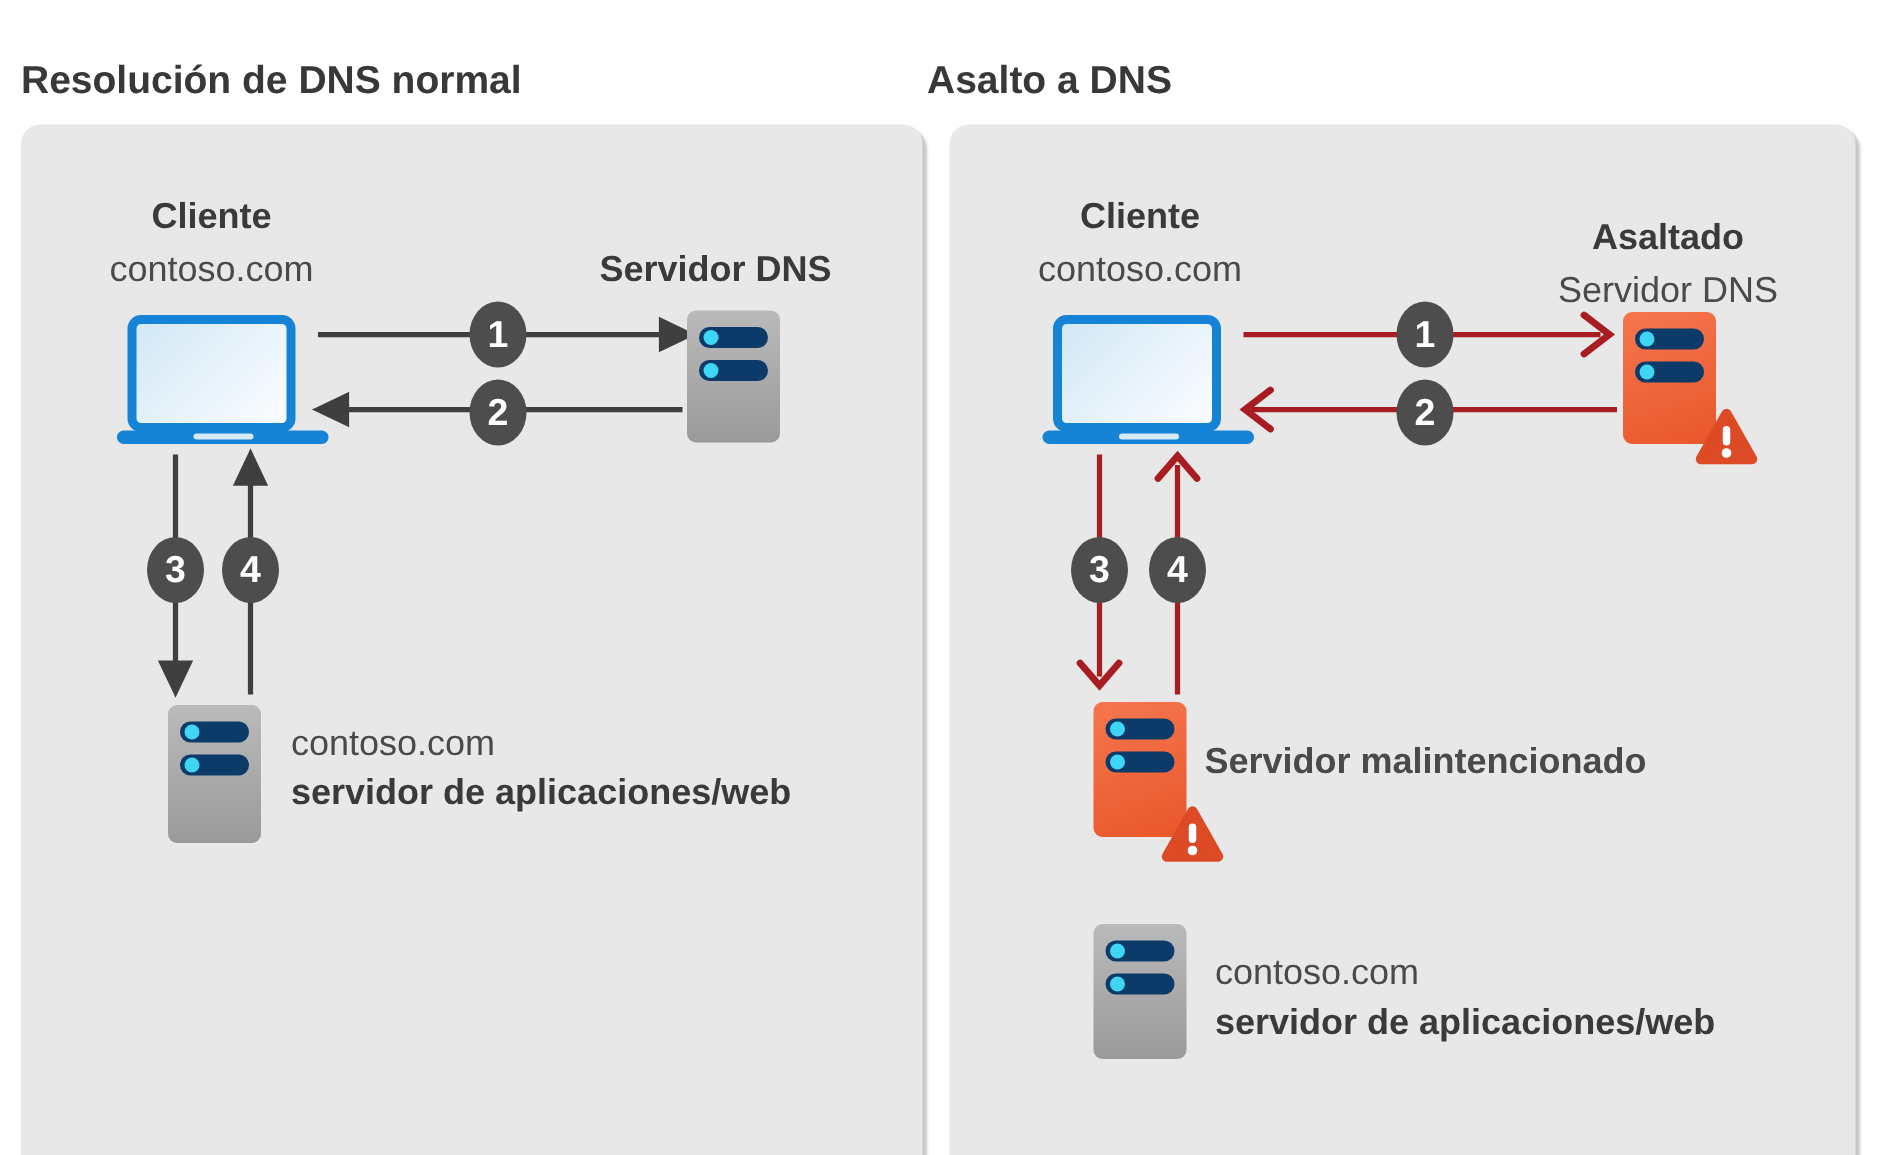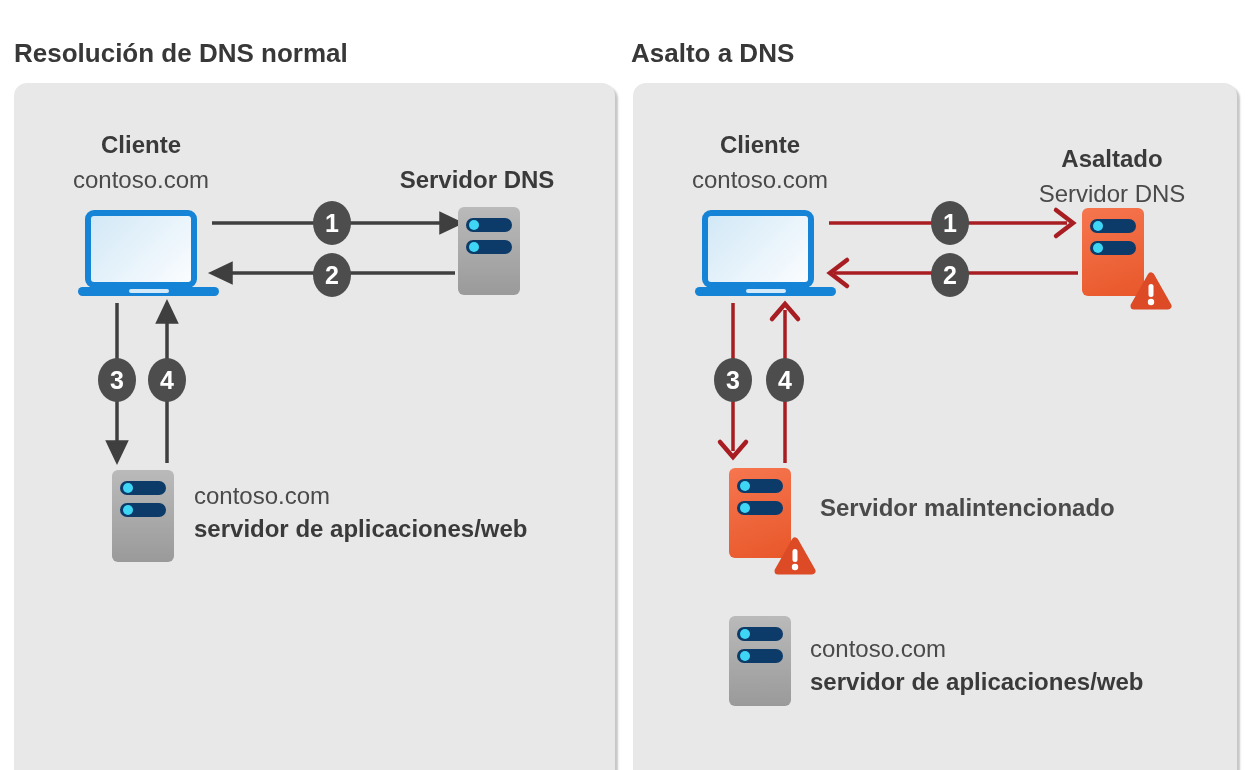--- a/index.html
+++ b/index.html
@@ -33,21 +33,21 @@
   .slot:first-child{margin-top:11px;}
   .dot{position:absolute;left:3px;top:2px;width:10px;height:10px;border-radius:50%;background:#3fd5f5;}
   .warn{position:absolute;}
 </style>
 </head>
 <body>
 
 <div class="page">
 
   <div class="title" style="left:14px;width:601px;">Resolución de DNS normal</div>
-  <div class="title" style="left:631px;width:604px;">Asalto a DNS</div>
+  <div class="title" style="left:618px;width:604px;">Asalto a DNS</div>
 
   <section class="panel" style="left:14px;width:601px;">
 
     <svg class="arrows" width="601" height="657" viewBox="0 0 601 657">
       <g stroke="#3f3f3f" stroke-width="3.5" fill="#3f3f3f">
         <g>
           <line x1="198" y1="140" x2="429" y2="140"></line>
           <polygon points="446,140 427,131 427,149"></polygon>
         </g>
         <g>
@@ -174,21 +174,21 @@
       <div class="slot">
           <span class="dot"></span>
         </div>
     </div>
     <svg class="warn" style="left:140px;top:453px;" width="44" height="42" viewBox="0 0 44 42">
       <polygon points="22,5 39,35 5,35" fill="#dc4b26" stroke="#dc4b26" stroke-width="7" stroke-linejoin="round"></polygon>
       <rect x="19.5" y="13" width="5" height="13" rx="2.5" fill="#ffffff"></rect>
       <circle cx="22" cy="31" r="3.2" fill="#ffffff"></circle>
     </svg>
 
-    <div class="applabel bold" style="left:187px;top:408px;">Servidor malintencionado</div>
+    <div class="applabel bold" style="left:170px;top:408px;">Servidor malintencionado</div>
 
     <div class="server" style="left:96px;top:533px;height:90px;">
       <div class="slot">
           <span class="dot"></span>
         </div>
       <div class="slot">
           <span class="dot"></span>
         </div>
     </div>
 

